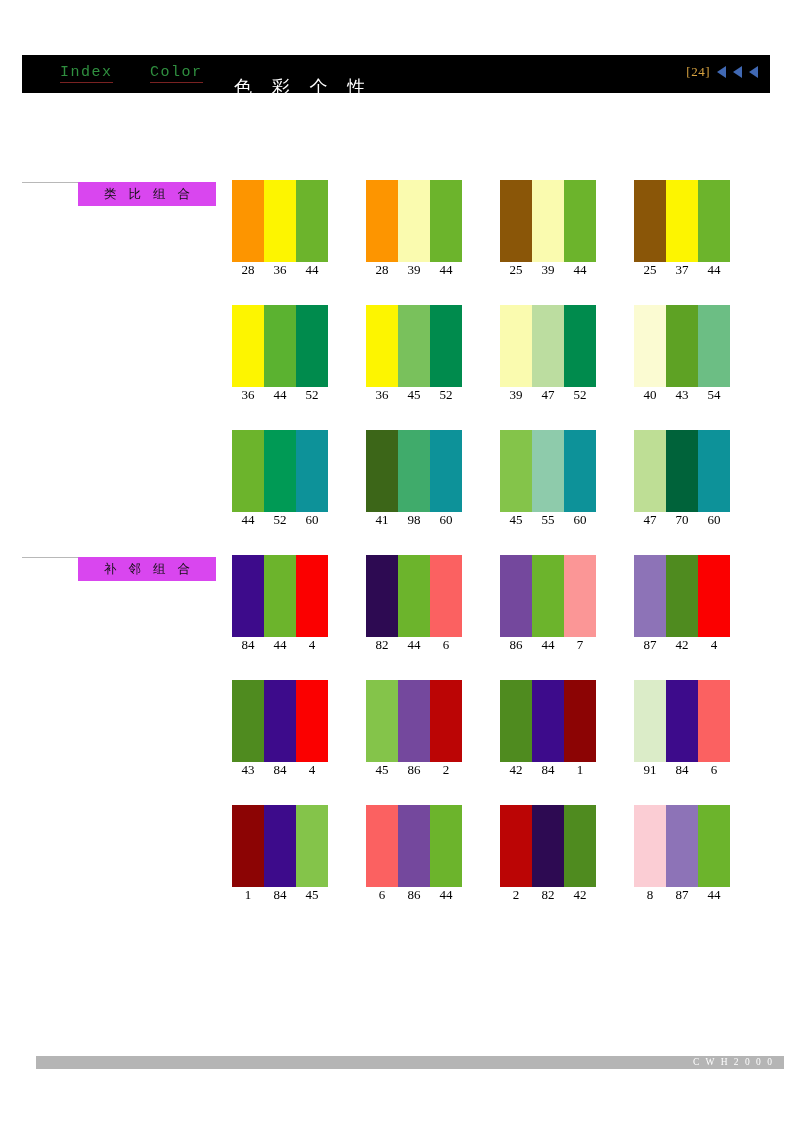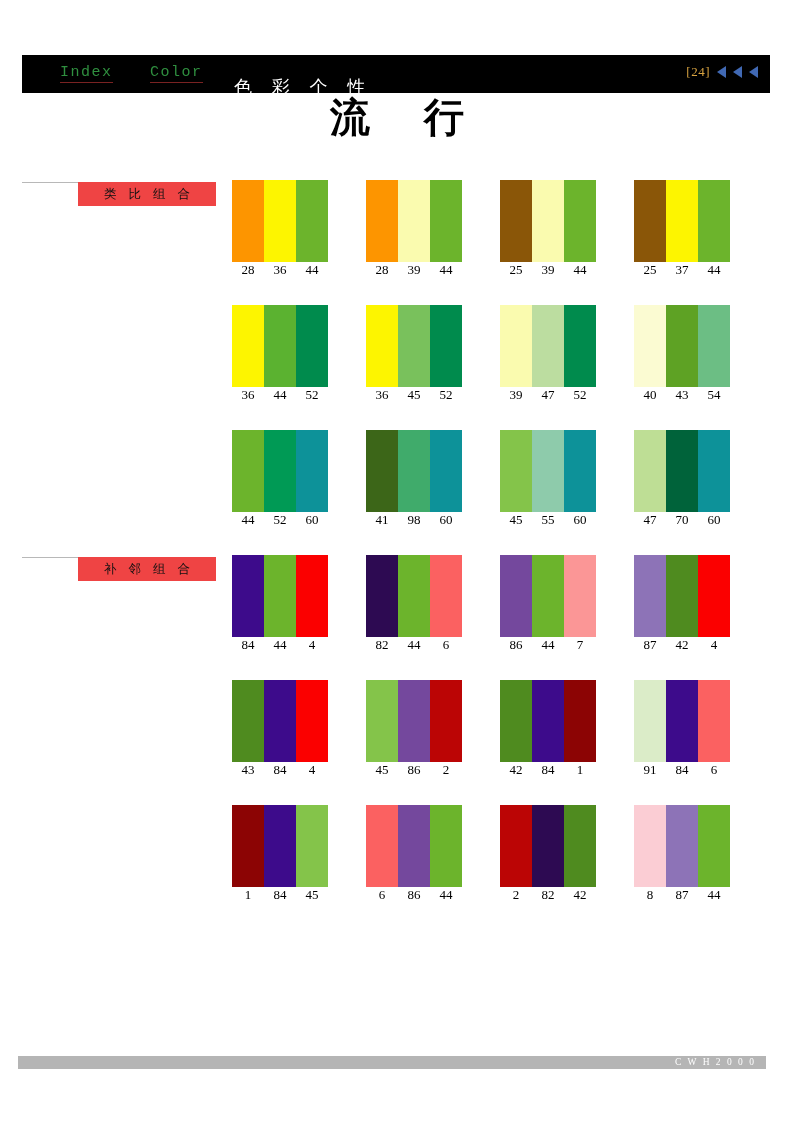--- a/index.html
+++ b/index.html
@@ -110,21 +110,21 @@
     top: 0;
     width: 194px;
     border-top: 1px solid #b8b8b8;
   }
   .section-label {
     position: absolute;
     left: 56px;
     top: 0;
     width: 138px;
     height: 24px;
-    background: #ef4444;
+    background: #d946ef;
     font-family: "DejaVu Sans", sans-serif;
     font-size: 12.5px;
     color: #111111;
     letter-spacing: 4px;
     text-align: center;
     line-height: 24px;
     text-indent: 4px;
     box-sizing: border-box;
   }
 
@@ -153,21 +153,21 @@
     flex: 1 1 33.3333%;
     text-align: center;
     font-family: "Liberation Serif", serif;
     font-size: 13px;
     color: #000000;
   }
 
   
   .footer-bar {
     position: absolute;
-    left: 18px;
+    left: 36px;
     top: 1056px;
     width: 748px;
     height: 13px;
     background: #b5b5b5;
   }
   .footer-text {
     position: absolute;
     right: 10px;
     top: 0;
     line-height: 13px;
@@ -187,21 +187,20 @@
     <a class="nav-link nav-color">Color</a>
     <div class="nav-cn">色 彩 个 性</div>
     <div class="nav-right">
       <span class="page-num">[24]</span>
       <span class="tri"></span>
       <span class="tri"></span>
       <span class="tri"></span>
     </div>
   </div>
 
-  <div class="big-title">流  行</div>
 
   <div class="grid" id="grid-root">
       <div class="section-label-wrap" style="top: 182px;">
         <div class="section-rule"></div>
         <div class="section-label">类 比 组 合</div>
       </div>
       <div class="swatch-group" style="left: 232px; top: 180px;">
         <div class="bars">
           <div class="bar" style="background: rgb(253, 149, 0);"></div>
           <div class="bar" style="background: rgb(253, 245, 0);"></div>

